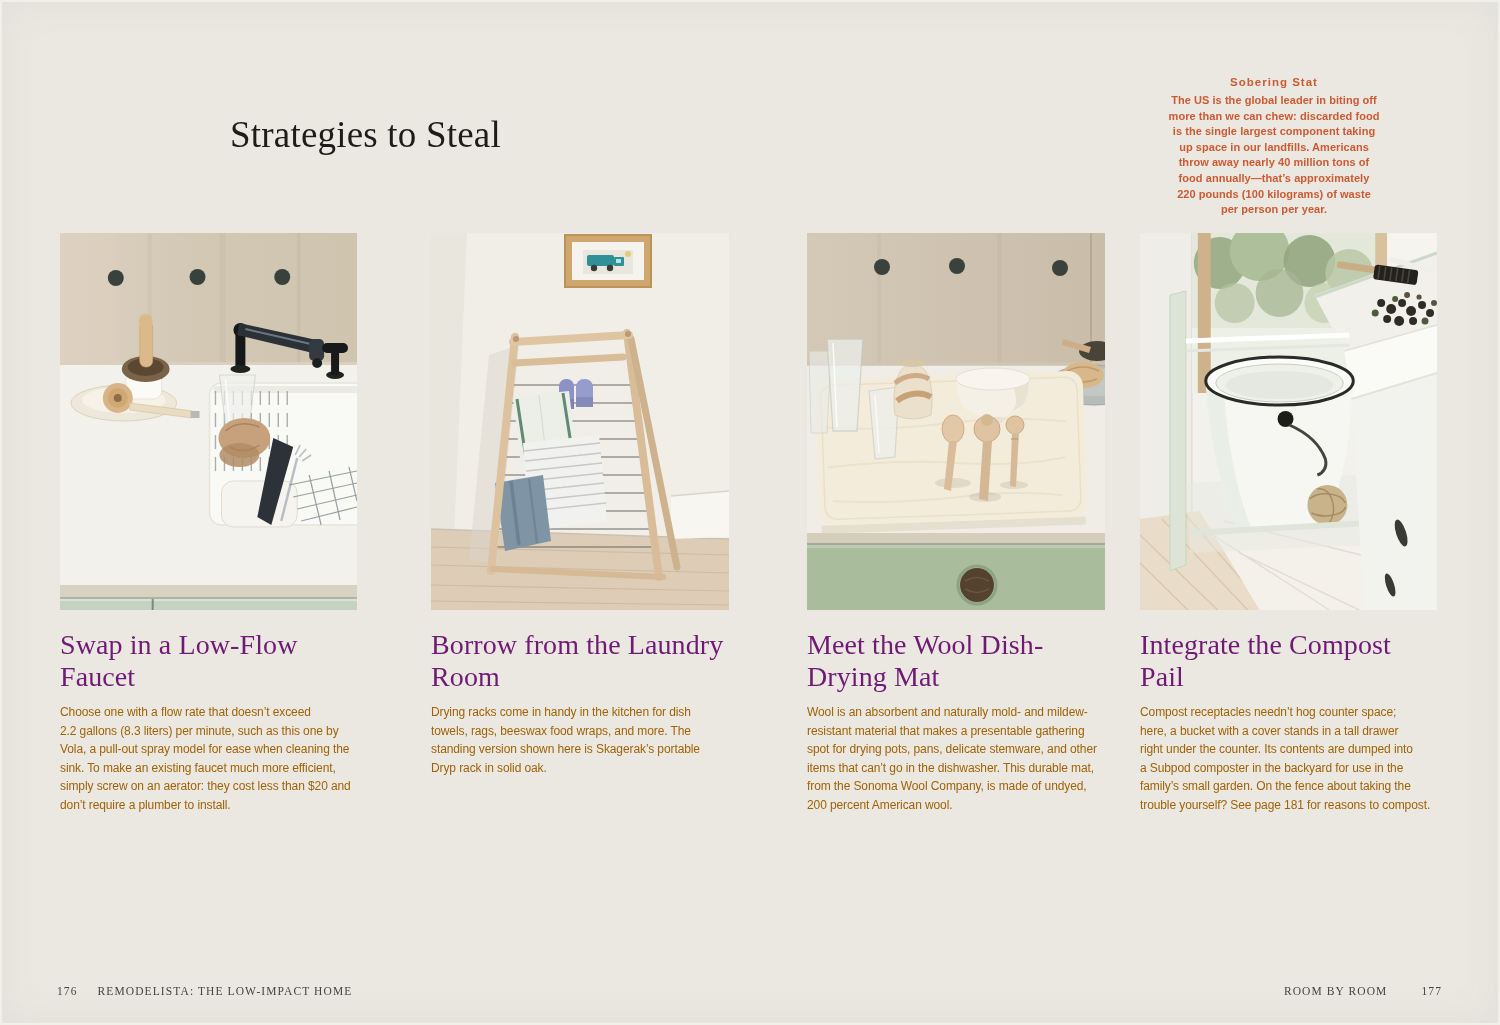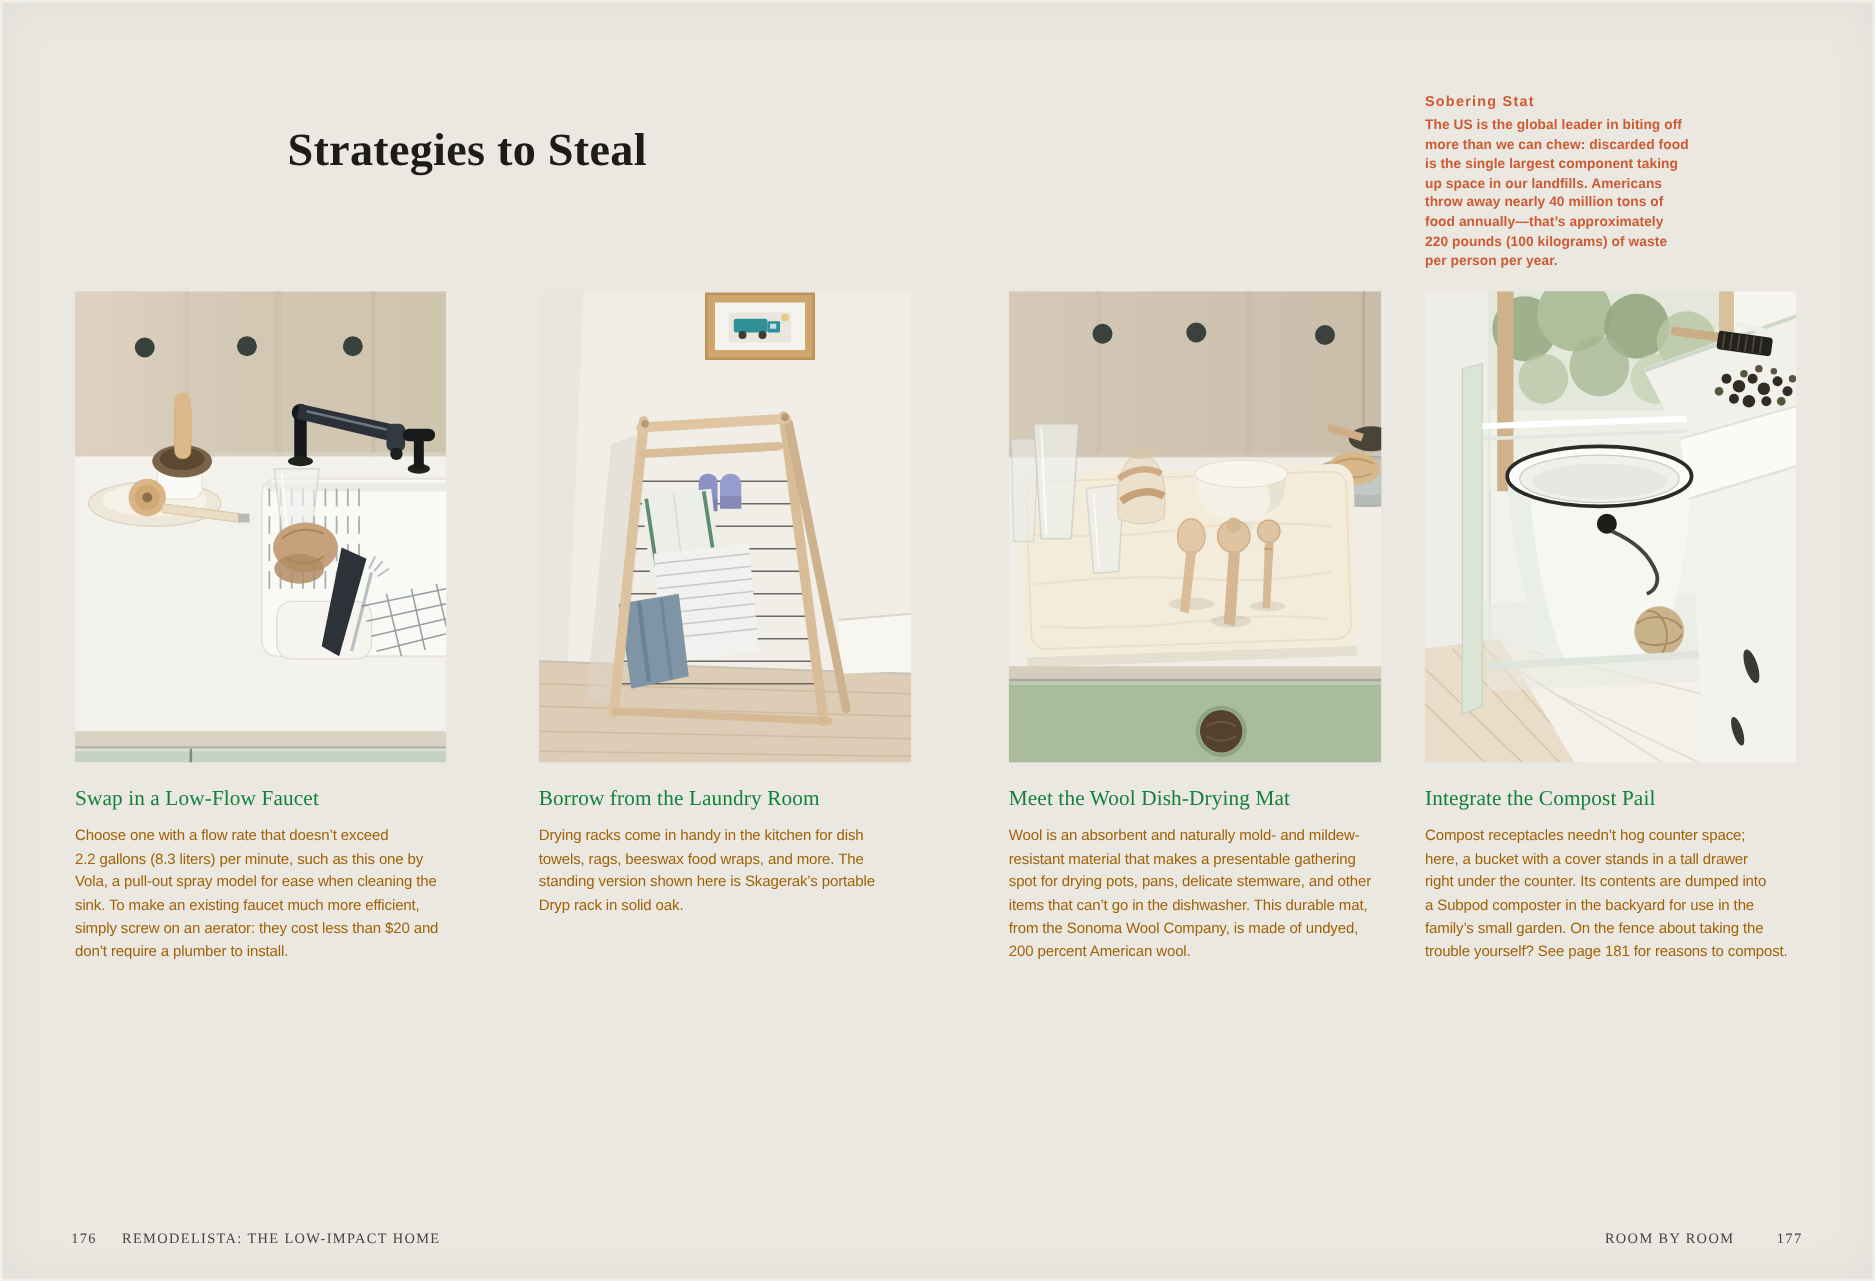--- a/index.html
+++ b/index.html
@@ -3,42 +3,42 @@
 <meta charset="utf-8">
 <style>
   html,body{margin:0;padding:0;background:#d8d6cf;}
   .page{
     position:relative;width:1500px;height:1025px;margin:0 auto;
     background:#eae8e1;overflow:hidden;
     font-family:"Liberation Sans",sans-serif;
     box-shadow:inset 0 0 0 2px #f0efe8, inset 0 0 40px rgba(120,115,100,0.08);
   }
   .page-title{
-    position:absolute;left:230px;top:74px;
-    font-family:"Liberation Serif",serif;font-weight:700;
+    position:absolute;left:230px;top:88px;
+    font-family:"Liberation Serif",serif;font-weight:400;
     font-size:37px;letter-spacing:0.2px;color:#1d1c19;
   }
-  .stat{position:absolute;left:1140px;top:76px;width:268px;color:#cd5a33;}
+  .stat{position:absolute;left:1140px;top:76px;width:268px;color:#cd5a33;text-align:center;}
   .stat-label{
     font-weight:700;font-size:11.5px;letter-spacing:1px;margin-bottom:5px;
   }
   .stat-text{
     font-weight:700;font-size:11px;line-height:15.6px;letter-spacing:0.05px;
     white-space:pre-line;
   }
   .figure{position:absolute;top:233px;}
   .photo{
     width:100%;height:377px;display:block;
     box-shadow:inset 0 0 0 1px rgba(0,0,0,0.04);
   }
   .photo svg{width:100%;height:100%;display:block;}
   .cap-head{
     margin:19px 0 0 0;
     font-family:"Liberation Serif",serif;font-weight:400;
-    font-size:17px;color:#15803d;letter-spacing:0.1px;
+    font-size:28px;color:#701a75;letter-spacing:0.1px;
   }
   .cap-body{
     margin:10px 0 0 0;width:336px;
     font-size:12px;line-height:18.5px;letter-spacing:-0.1px;color:#a16207;
     white-space:pre-line;
   }
   .footer{
     position:absolute;top:985px;left:0;width:100%;
     font-family:"Liberation Serif",serif;font-size:11.5px;
     letter-spacing:1.1px;color:#45443e;

